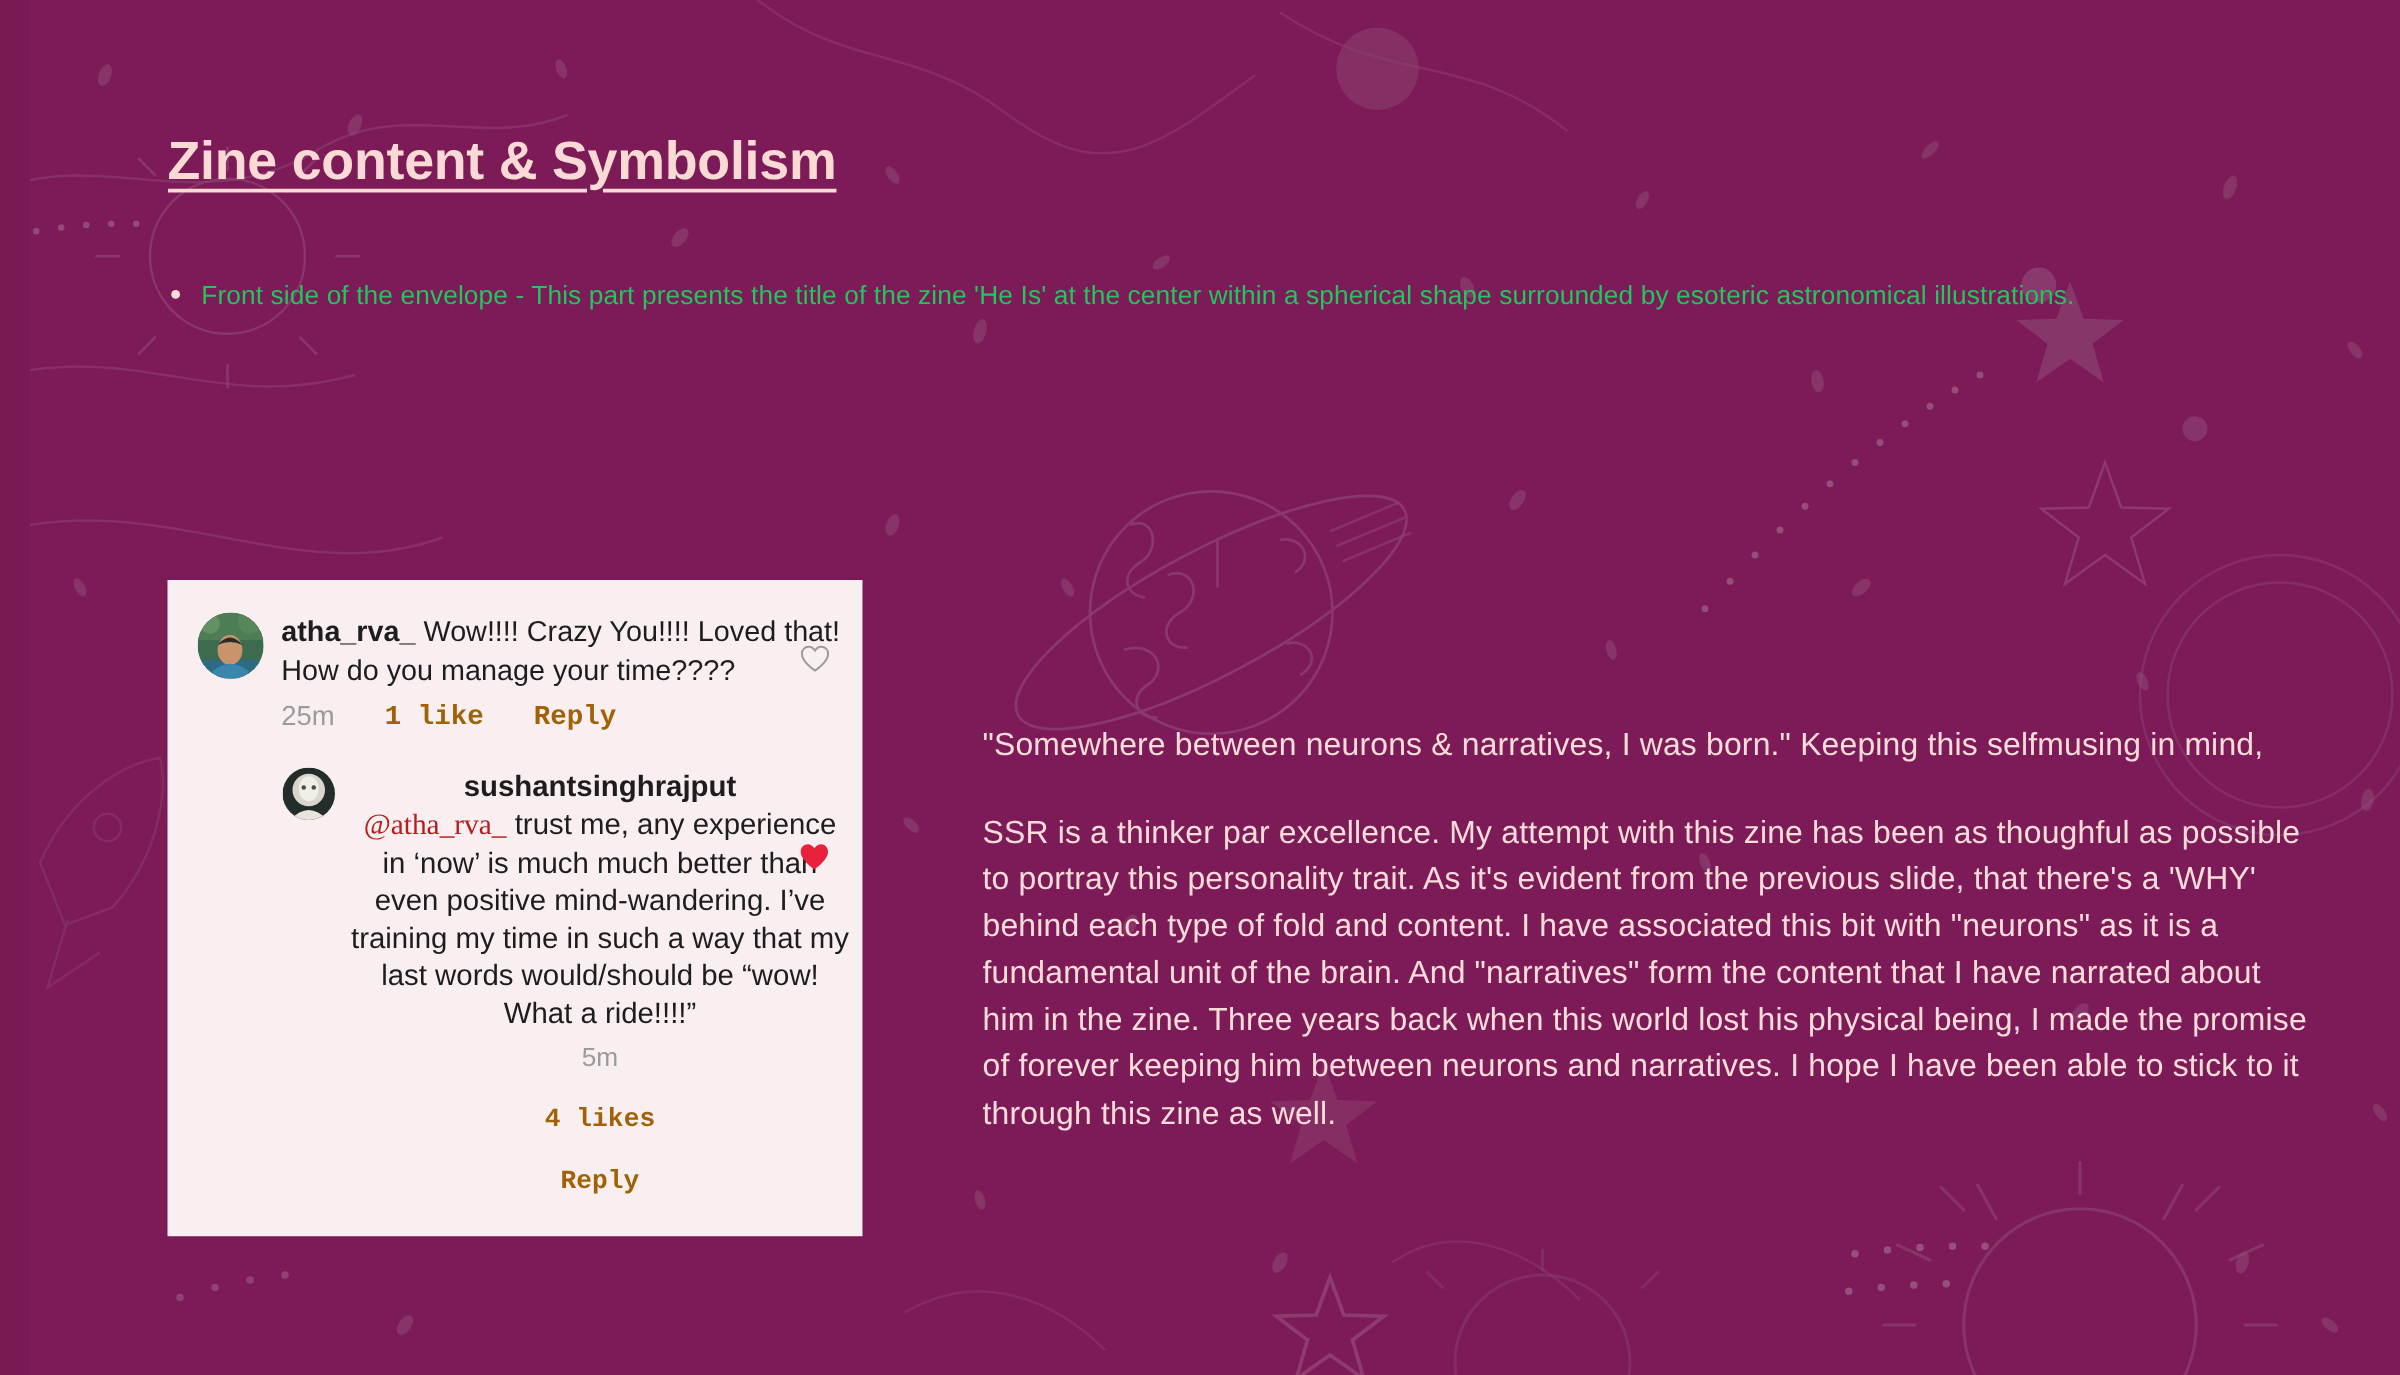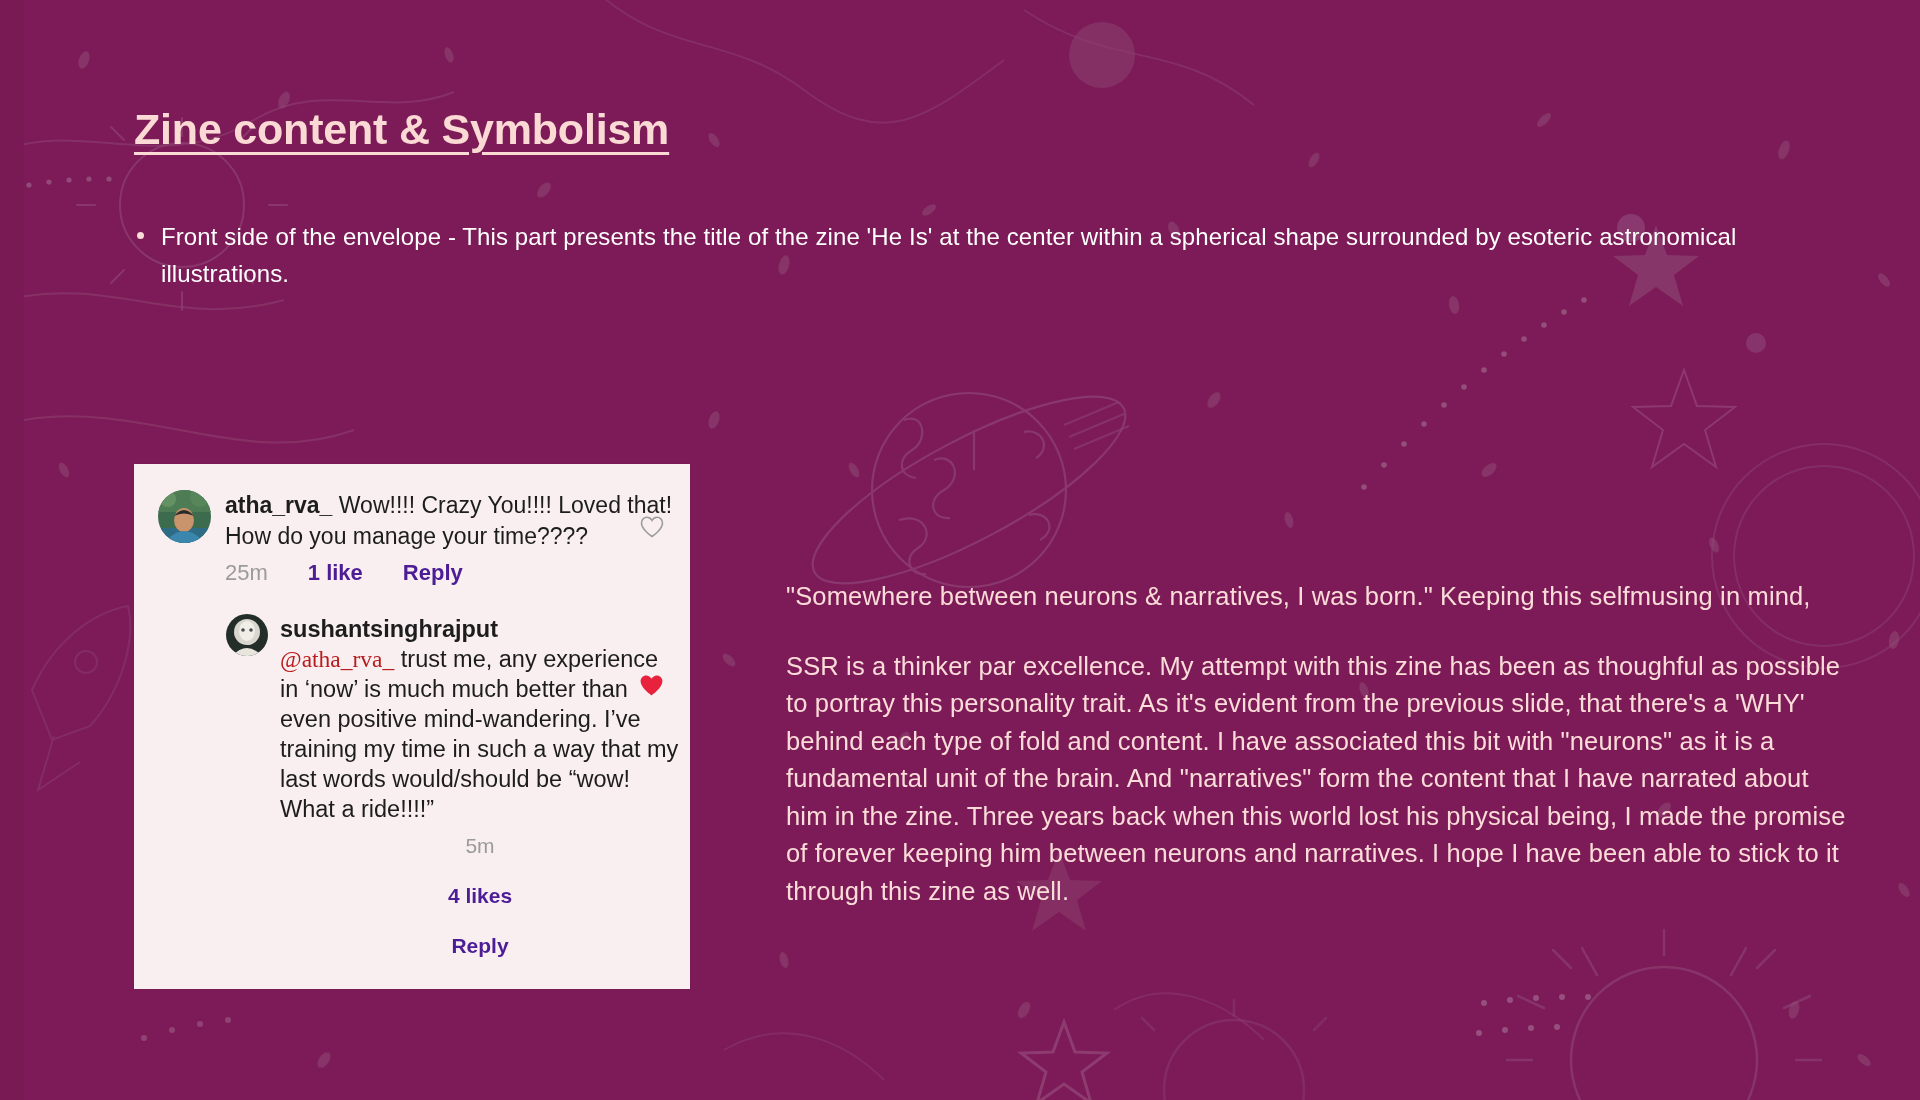--- a/index.html
+++ b/index.html
@@ -41,22 +41,22 @@
   }
 
   .bullets {
     position: absolute;
     left: 110px; top: 218px;
     width: 1700px;
   }
   .bullet {
     position: relative;
     padding-left: 27px;
-    color: #ffffff;
-    font-size: 24px;
+    color: #22c55e;
+    font-size: 21px;
     line-height: 37px;
     letter-spacing: 0.1px;
     margin-bottom: 30px;
   }
   .bullet:last-child { margin-bottom: 0; }
   .bullet .dot {
     position: absolute;
     left: 3px; top: 14px;
     width: 7px; height: 7px;
     background: #fbdcd8;
@@ -68,21 +68,21 @@
     position: absolute;
     left: 110px; top: 464px;
     width: 556px; height: 525px;
     background: #f9eff1;
     box-shadow: 0 0 0 1px rgba(0,0,0,0.03);
     overflow: hidden;
     font-family: "Liberation Sans", sans-serif;
   }
   .ig-comment { position: relative; display: flex; }
   .ig-c1 { padding: 26px 0 0 24px; }
-  .ig-c2 { padding: 28px 0 0 92px; }
+  .ig-c2 { padding: 28px 0 0 92px; text-align: center; }
 
   .avatar {
     flex: 0 0 auto;
     border-radius: 50%;
     overflow: hidden;
     position: relative;
   }
   .avatar.a1 { width: 53px; height: 53px; margin-right: 14px; }
   .avatar.a2 { width: 42px; height: 42px; margin-right: 12px; }
   .avatar .av-svg { width: 100%; height: 100%; display: block; }
@@ -99,21 +99,21 @@
   .ig-mention { color: #b91c1c; font-family: Liberation Serif, serif; }
   .ig-meta {
     margin-top: 8px;
     color: #9b9b9b;
     font-size: 22px;
     display: flex;
     gap: 40px;
     align-items: center;
   }
   .ig-c2 .ig-meta { font-size: 21px; gap: 26px; margin-top: 10px; flex-direction: column; }
-  .ig-meta .bold { font-weight: 600; color: #4c1d95; }
+  .ig-meta .bold { font-weight: 600; color: #a16207; font-family: Liberation Mono, monospace; }
   .ig-like {
     position: absolute;
     right: 26px;
   }
   .ig-like.l1 { top: 52px; }
   .ig-like.l2 { top: 88px; }
 
   
   .right-col {
     position: absolute;

